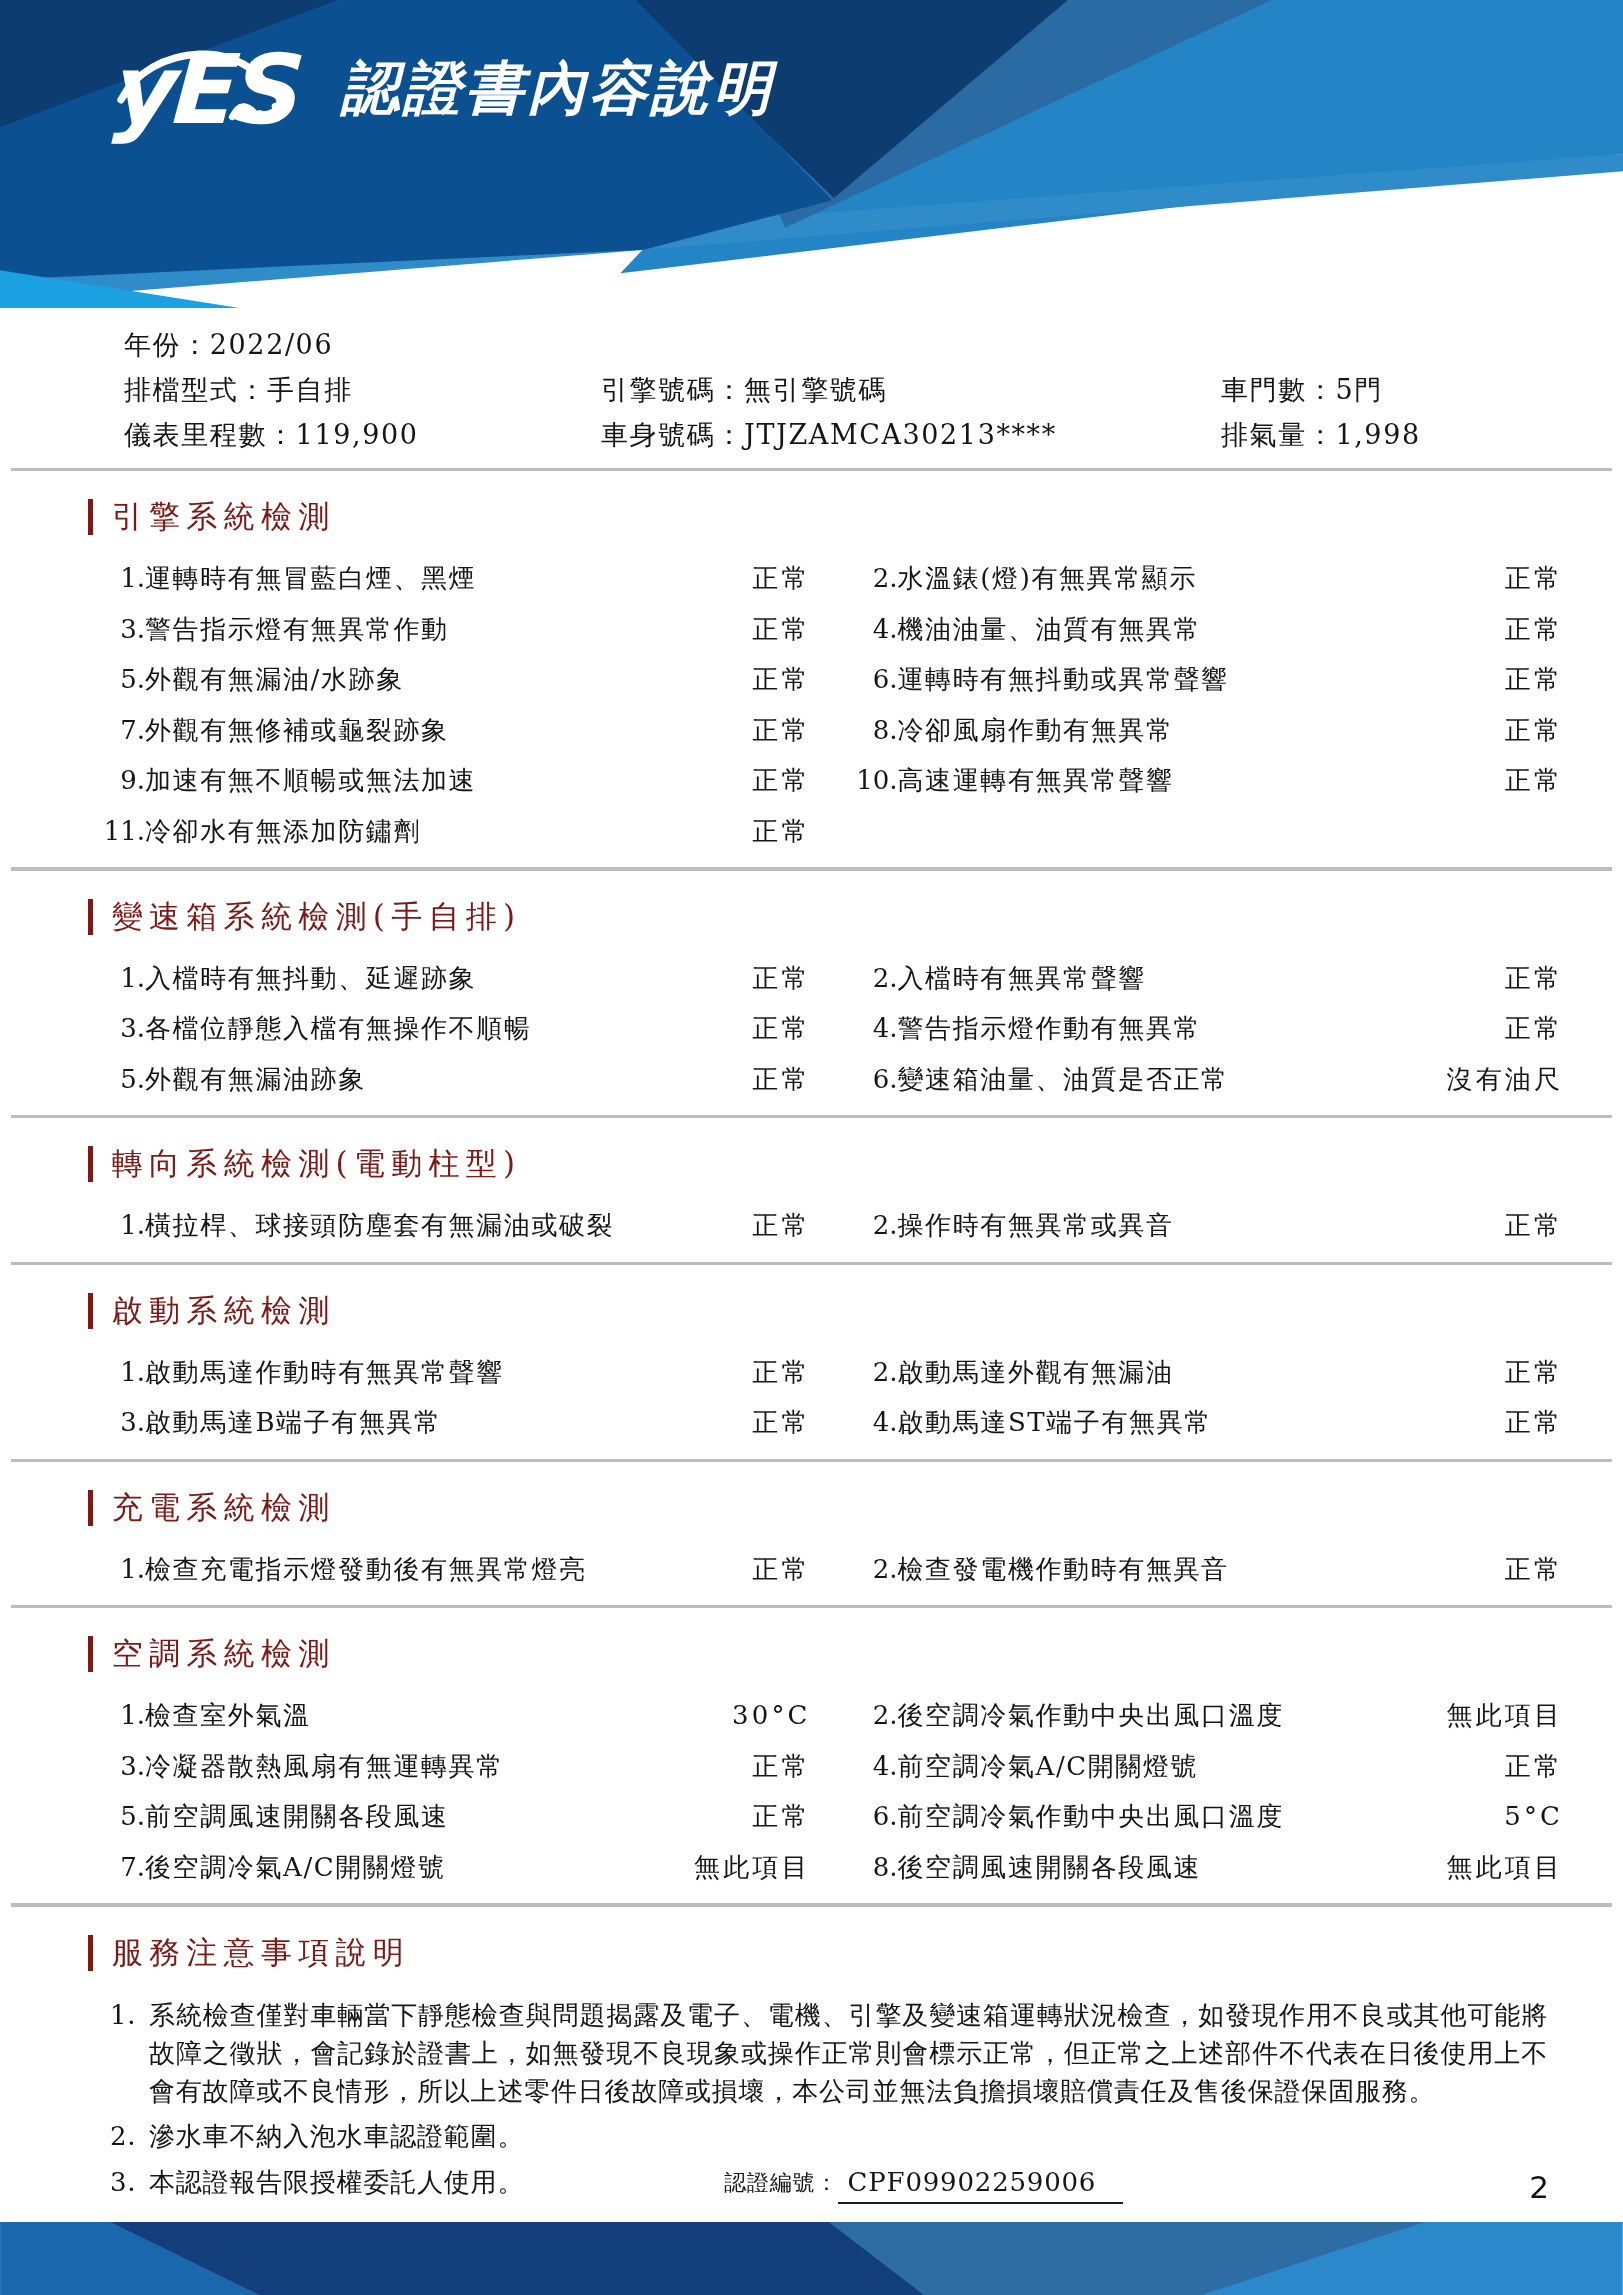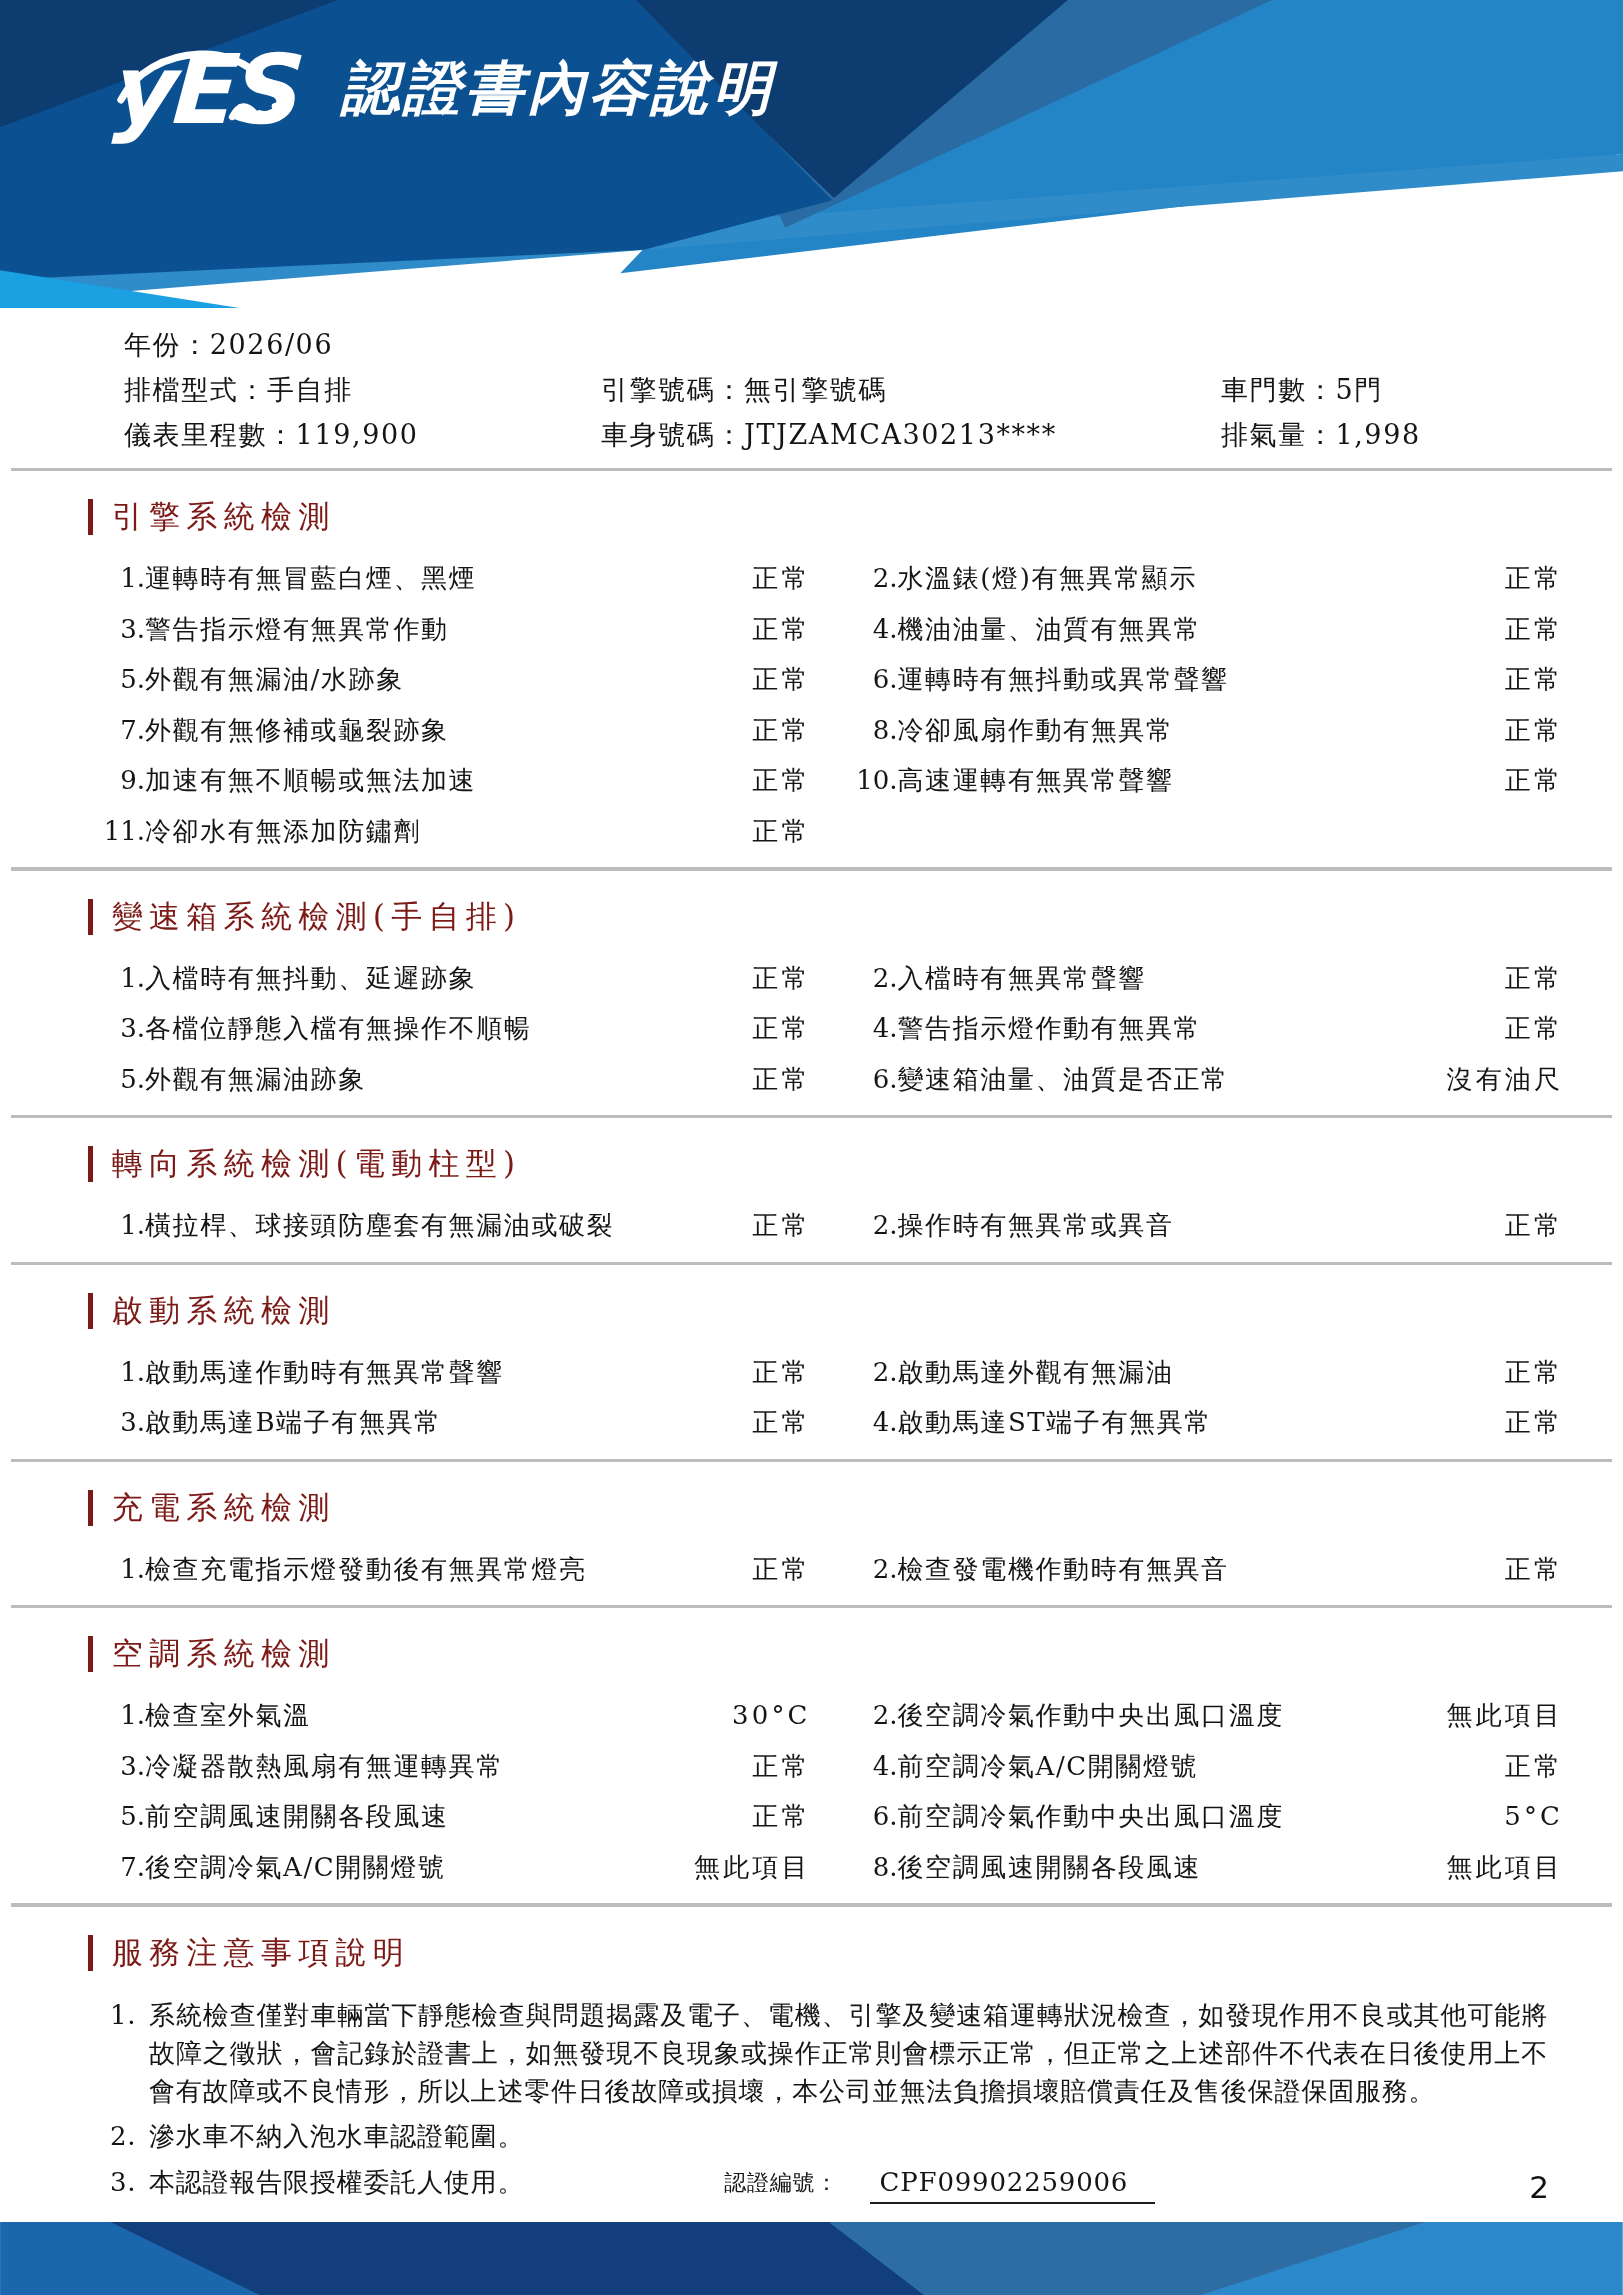--- a/index.html
+++ b/index.html
@@ -36,21 +36,21 @@
   .item{display:flex;align-items:baseline;font-size:26px;line-height:31px;}
   .item-num{flex:0 0 46px;text-align:right;}
   .item-text{margin-left:0;letter-spacing:1.6px;white-space:nowrap;}
   .item-result{margin-left:auto;letter-spacing:3.1px;white-space:nowrap;padding-left:15.7px;}
   
   .note{display:flex;font-size:26px;line-height:38px;margin:7.9px 75px 0 110px;}
   .note-first{margin-top:22px;}
   .note-num{flex:0 0 39px;letter-spacing:0.8px;}
   .note-body{flex:1;letter-spacing:0.8px;text-align:justify;}
   .note-body-short{flex:0 0 auto;letter-spacing:0.8px;}
-  .cert{display:flex;align-items:flex-end;margin-left:200px;gap:32px;}
+  .cert{display:flex;align-items:flex-end;margin-left:200px;}
   .cert-label{font-size:22px;letter-spacing:0.8px;padding-bottom:2.4px;}
   .cert-no{font-size:26px;border-bottom:2.4px solid #1c1c1c;padding:0 27px 0.8px 9.4px;letter-spacing:0.8px;}
   
   .pagenum{position:absolute;right:74px;bottom:90px;font-size:31px;font-family:"DejaVu Sans","Liberation Sans",sans-serif;color:#111;}
   .footer{position:absolute;left:0;bottom:0;width:1623px;height:73px;}
   .footer svg{display:block;}
 </style>
 </head>
 <body>
 
@@ -75,21 +75,21 @@
           <path d="M176 110 q16 -30 36 -4" stroke="#ffffff" stroke-width="10" stroke-linecap="round"></path>
           <path d="M218 104 q14 4 22 0" stroke="#ffffff" stroke-width="9" stroke-linecap="round"></path>
         </svg>
       </div>
       <div class="doc-title">認證書內容說明</div>
     </div>
   </div>
 
   <div class="info" id="info-rows">
       <div class="info-row">
-        <span class="info-cell"><span>年份：</span><span>2026/06</span></span>
+        <span class="info-cell"><span>年份：</span><span>2022/06</span></span>
       </div>
       <div class="info-row">
         <span class="info-cell"><span>排檔型式：</span><span>手自排</span></span>
         <span class="info-cell"><span>引擎號碼：</span><span>無引擎號碼</span></span>
         <span class="info-cell"><span>車門數：</span><span>5門</span></span>
       </div>
       <div class="info-row">
         <span class="info-cell"><span>儀表里程數：</span><span>119,900</span></span>
         <span class="info-cell"><span>車身號碼：</span><span>JTJZAMCA30213****</span></span>
         <span class="info-cell"><span>排氣量：</span><span>1,998</span></span>

